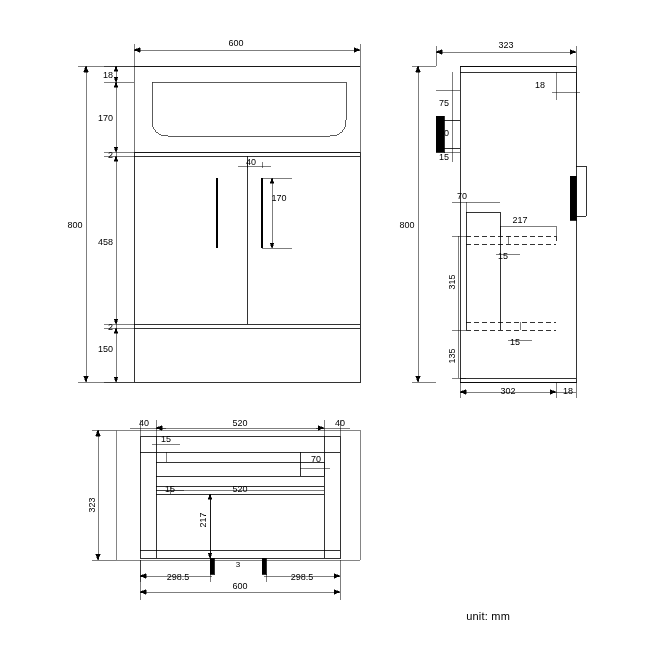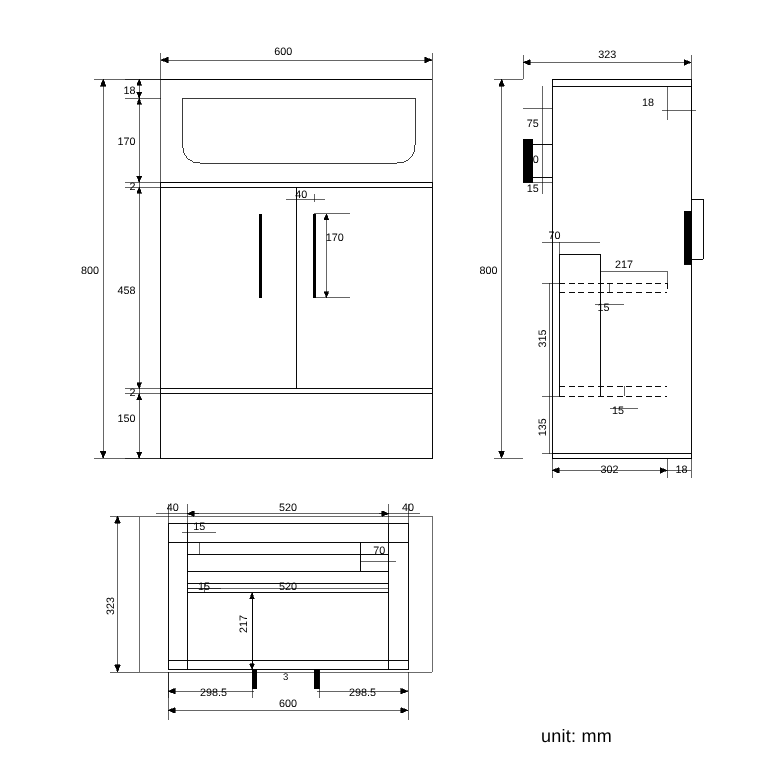--- a/index.html
+++ b/index.html
@@ -14,21 +14,21 @@
   svg{display:block;}
   .dim-label{
     font-family:"Liberation Sans", sans-serif;
     font-size:9px;
     fill:#000000;
   }
   .dim-label.small{font-size:8px;}
   .unit-note{
     position:absolute;
     right:22px;bottom:28px;
-    font-size:15px;
+    font-size:11px;
     letter-spacing:0.2px;
     color:#000;
   }
 </style>
 </head>
 <body>
 
 <div id="sheet">
 
   <svg width="650" height="650" viewBox="0 0 650 650">

